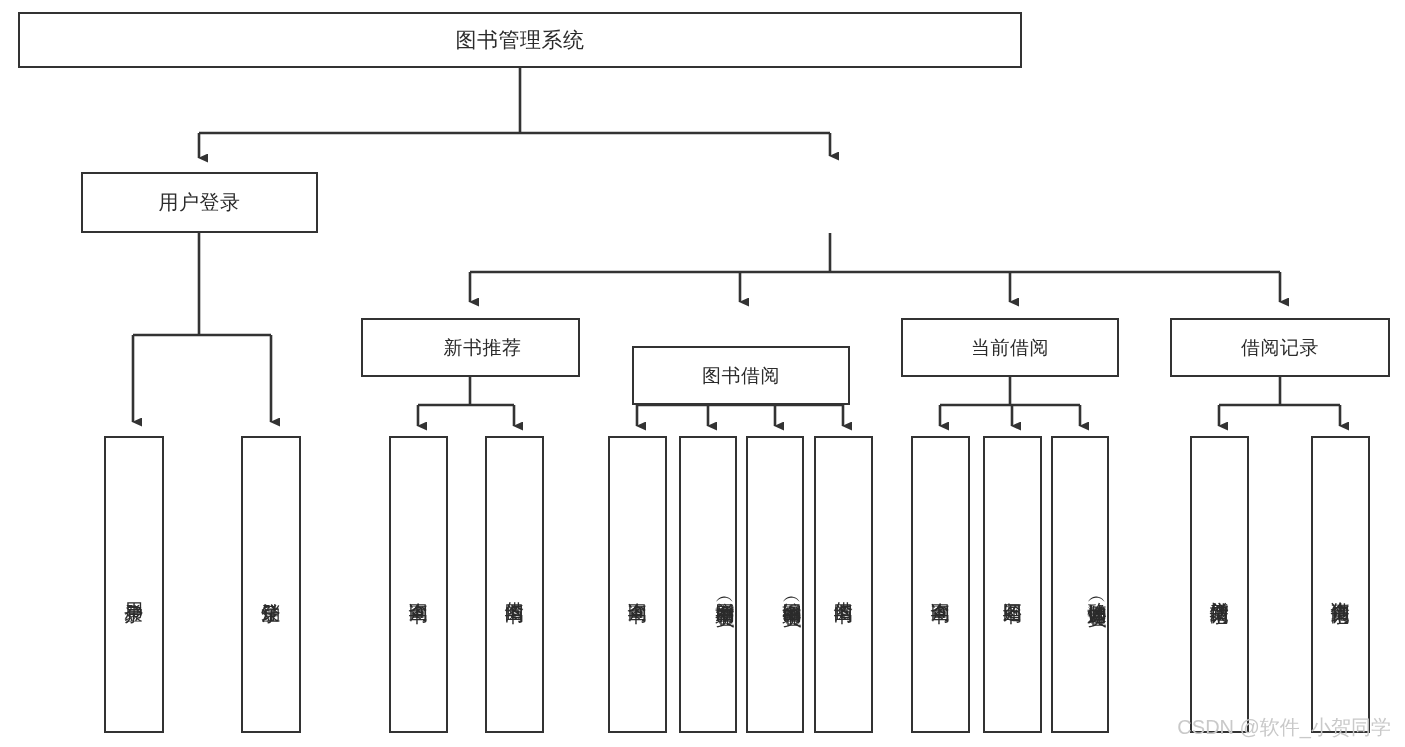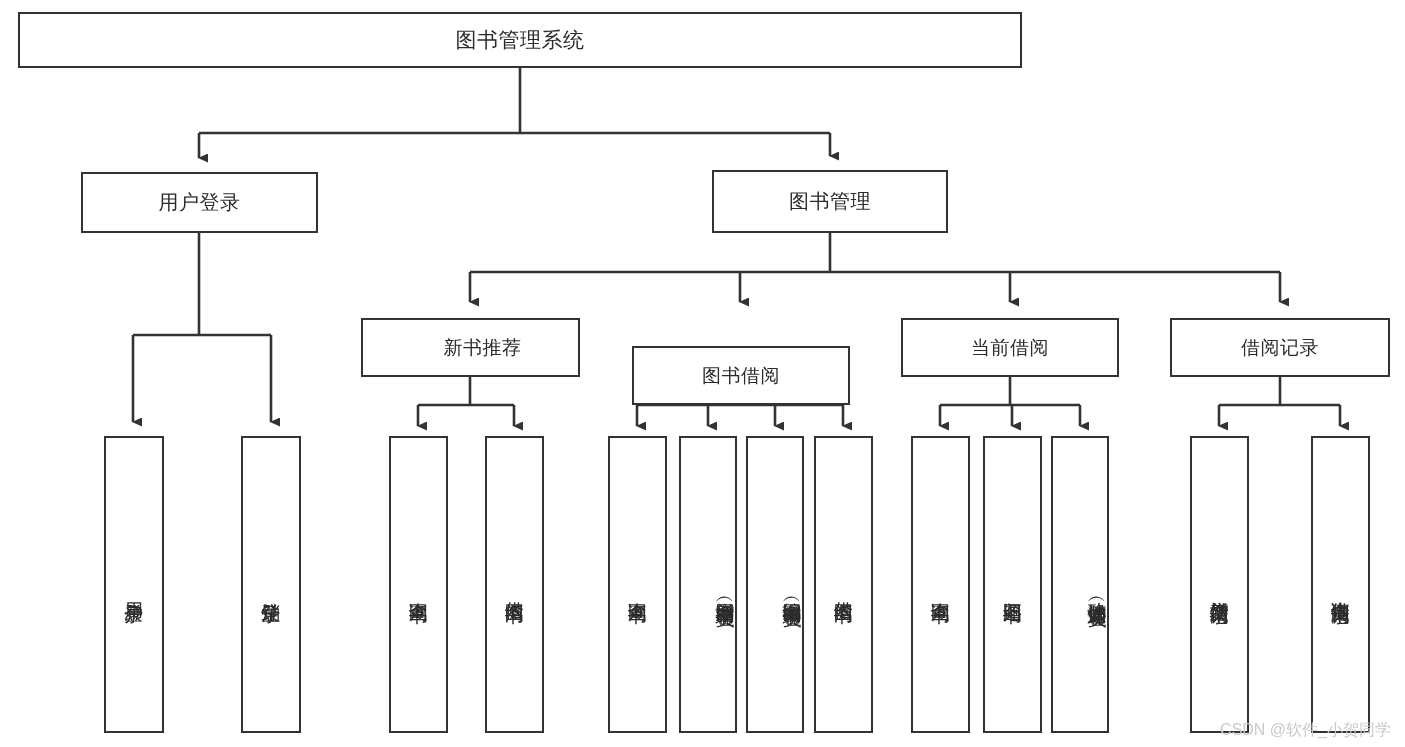--- a/index.html
+++ b/index.html
@@ -68,21 +68,21 @@
     justify-content: center;
   }
   .leaf-pad-top .leaf-inner {
     align-items: flex-start;
     padding-top: 6px;
   }
   #watermark {
     position: absolute;
     right: 8px;
     bottom: 6px;
-    font-size: 16px;
+    font-size: 20px;
     color: #c9c9c9;
     white-space: nowrap;
     user-select: none;
     margin-top: 8px;
   }
 </style>
 </head>
 <body>
 
 <div id="canvas">
@@ -141,23 +141,20 @@
   </svg>
 
   <div class="node-box node-root" style="left:18px; top:12px; width:1004px; height:56px;">
     <span>图书管理系统</span>
   </div>
 
   <div class="node-box node-l2" style="left:81px; top:172px; width:237px; height:61px;">
     <span>用户登录</span>
   </div>
 
-  <div class="node-box node-l2" style="left:712px; top:170px; width:236px; height:63px;">
-    <span>图书管理</span>
-  </div>
 
   <div class="node-box node-l3" style="left:361px; top:318px; width:219px; height:59px;padding-left:24px;">
     <span>新书推荐</span>
   </div>
 
   <div class="node-box node-l3" style="left:632px; top:318px; width:218px; height:59px;margin-top:28px;">
     <span>图书借阅</span>
   </div>
 
   <div class="node-box node-l3" style="left:901px; top:318px; width:218px; height:59px;">

